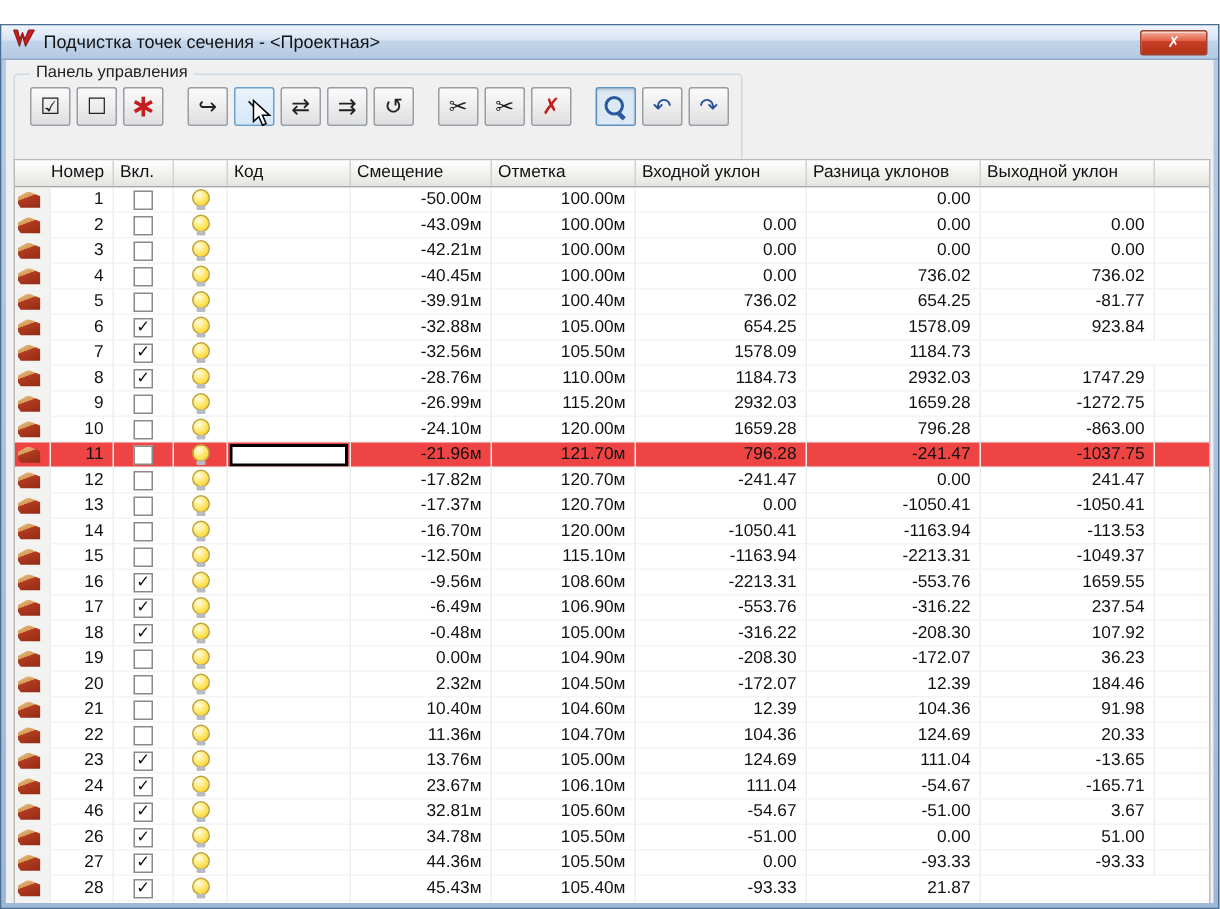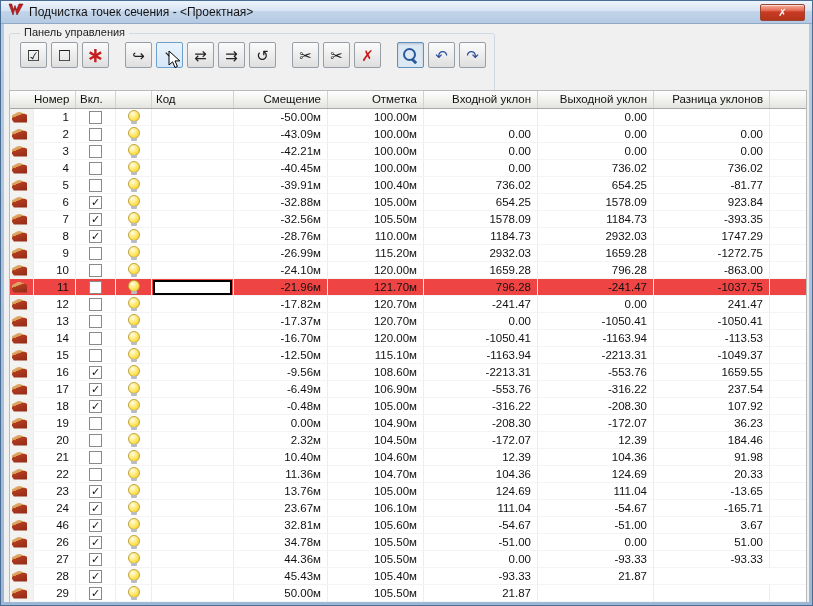--- a/index.html
+++ b/index.html
@@ -1,17 +1,17 @@
 <!DOCTYPE html>
 <html><head>
 <meta charset="utf-8">
 <style>
   *{margin:0;padding:0;box-sizing:border-box;}
   html,body{width:813px;height:606px;overflow:hidden;font-family:"Liberation Sans",sans-serif;background:#fff;}
-  .window{position:absolute;inset:0;background:linear-gradient(#b7cce4,#9db8d6);border:1px solid #4a6d94;}
+  .window{position:absolute;inset:0;background:linear-gradient(#b7cce4,#9db8d6);border:1px solid #4a6d94;margin-top:16px;}
   .titlebar{height:23px;display:flex;align-items:center;gap:5px;padding:0 7px;
     background:linear-gradient(#eef4fb,#d7e3f3 45%,#c2d5ea 46%,#b4c9e2);border-bottom:1px solid #8fa9c7;}
   .title{font-size:12px;color:#141414;white-space:nowrap;}
   .close-btn{margin-left:auto;width:45px;height:17px;border:1px solid #9c4434;border-radius:2px;
     background:linear-gradient(#f6b2a0,#e2614a 40%,#c83c24 45%,#b33318);color:#fff;font-size:10px;
     display:flex;align-items:center;justify-content:center;box-shadow:inset 0 1px 0 rgba(255,255,255,.55);cursor:default;}
   .client{position:absolute;left:3px;right:3px;top:23px;bottom:3px;background:#f0f0f0;overflow:hidden;}
 
   .groupbox{position:absolute;left:5px;top:9px;width:486px;height:63px;border:1px solid #cfd9e4;border-radius:3px;}
   .groupbox-label{position:absolute;top:-8px;left:10px;background:#f0f0f0;padding:0 4px;font-size:11px;color:#222;}
@@ -27,21 +27,21 @@
   .magnifier{width:15px;height:15px;position:relative;display:inline-block;}
   .magnifier::before{content:"";position:absolute;left:0;top:0;width:9px;height:9px;border:2px solid #2a5a9c;border-radius:50%;}
   .magnifier::after{content:"";position:absolute;left:10px;top:10px;width:6px;height:3px;background:#2a5a9c;transform:rotate(45deg);transform-origin:0 0;}
   .mouse-cursor{position:absolute;left:11px;top:7px;z-index:5;pointer-events:none;}
 
   .table{position:absolute;left:5px;top:66px;width:798px;bottom:0;display:flex;flex-direction:column;
     background:#fff;border:1px solid #b9b9b9;border-bottom:none;}
   .thead{display:flex;height:18px;flex:none;background:linear-gradient(#ffffff,#efefec 60%,#e3e3df);
     border-bottom:1px solid #a8a8a8;}
   .hcell{font-size:11.5px;color:#111;padding:2px 6px 0 4px;border-right:1px solid #d2d2d2;white-space:nowrap;overflow:hidden;}
-  .hcell.r{text-align:right;}
+  .hcell.r{text-align:left;}
   .hc0{width:66px;padding-left:24px;}.hc1{width:40px}.hc2{width:36px}.hc3{width:82px}.hc4{width:94px}
   .hc5{width:96px}.hc6{width:114px}.hc7{width:116px}.hc8{width:116px}.hc9{flex:1;border-right:none}
   .tbody{flex:1;overflow:hidden;}
   .trow{display:flex;height:17px;background:#fff;}
   .trow.sel .cell{background:#ef4444;}
   .cell{font-size:11.5px;color:#111;padding:0 6px 0 4px;border-right:1px solid #ededed;border-bottom:1px solid #f4f4f4;
     white-space:nowrap;overflow:hidden;display:flex;align-items:center;}
   .cell.r{justify-content:flex-end;text-align:right;}
   .c-icon{width:24px;background:#f2f2f0;padding:0 2px;}
   .c-num{width:42px}.c-chk{width:40px;justify-content:center;padding:0;}
@@ -131,22 +131,22 @@
     </div>
     <div class="table">
       <div class="thead">
           <div class="hcell hc0">Номер</div>
           <div class="hcell hc1">Вкл.</div>
           <div class="hcell hc2"></div>
           <div class="hcell hc3">Код</div>
           <div class="hcell hc4 r">Смещение</div>
           <div class="hcell hc5 r">Отметка</div>
           <div class="hcell hc6 r">Входной уклон</div>
+          <div class="hcell hc8 r">Разница уклонов</div>
           <div class="hcell hc7 r">Выходной уклон</div>
-          <div class="hcell hc8 r">Разница уклонов</div>
           <div class="hcell hc9"></div>
         </div>
       <div class="tbody">
           <div class="trow">
             <div class="cell c-icon">
               <span class="pticon"></span>
             </div>
             <div class="cell c-num r">1</div>
             <div class="cell c-chk">
               <span class="cb"></span>
@@ -266,21 +266,20 @@
               <span class="cb on">✓</span>
             </div>
             <div class="cell c-lamp">
               <span class="lamp"></span>
             </div>
             <div class="cell c-code"></div>
             <div class="cell c-off r">-32.56м</div>
             <div class="cell c-el r">105.50м</div>
             <div class="cell c-in r">1578.09</div>
             <div class="cell c-out r">1184.73</div>
-            <div class="cell c-diff r">-393.35</div>
             <div class="cell c-fill"></div>
           </div>
           <div class="trow">
             <div class="cell c-icon">
               <span class="pticon"></span>
             </div>
             <div class="cell c-num r">8</div>
             <div class="cell c-chk">
               <span class="cb on">✓</span>
             </div>

